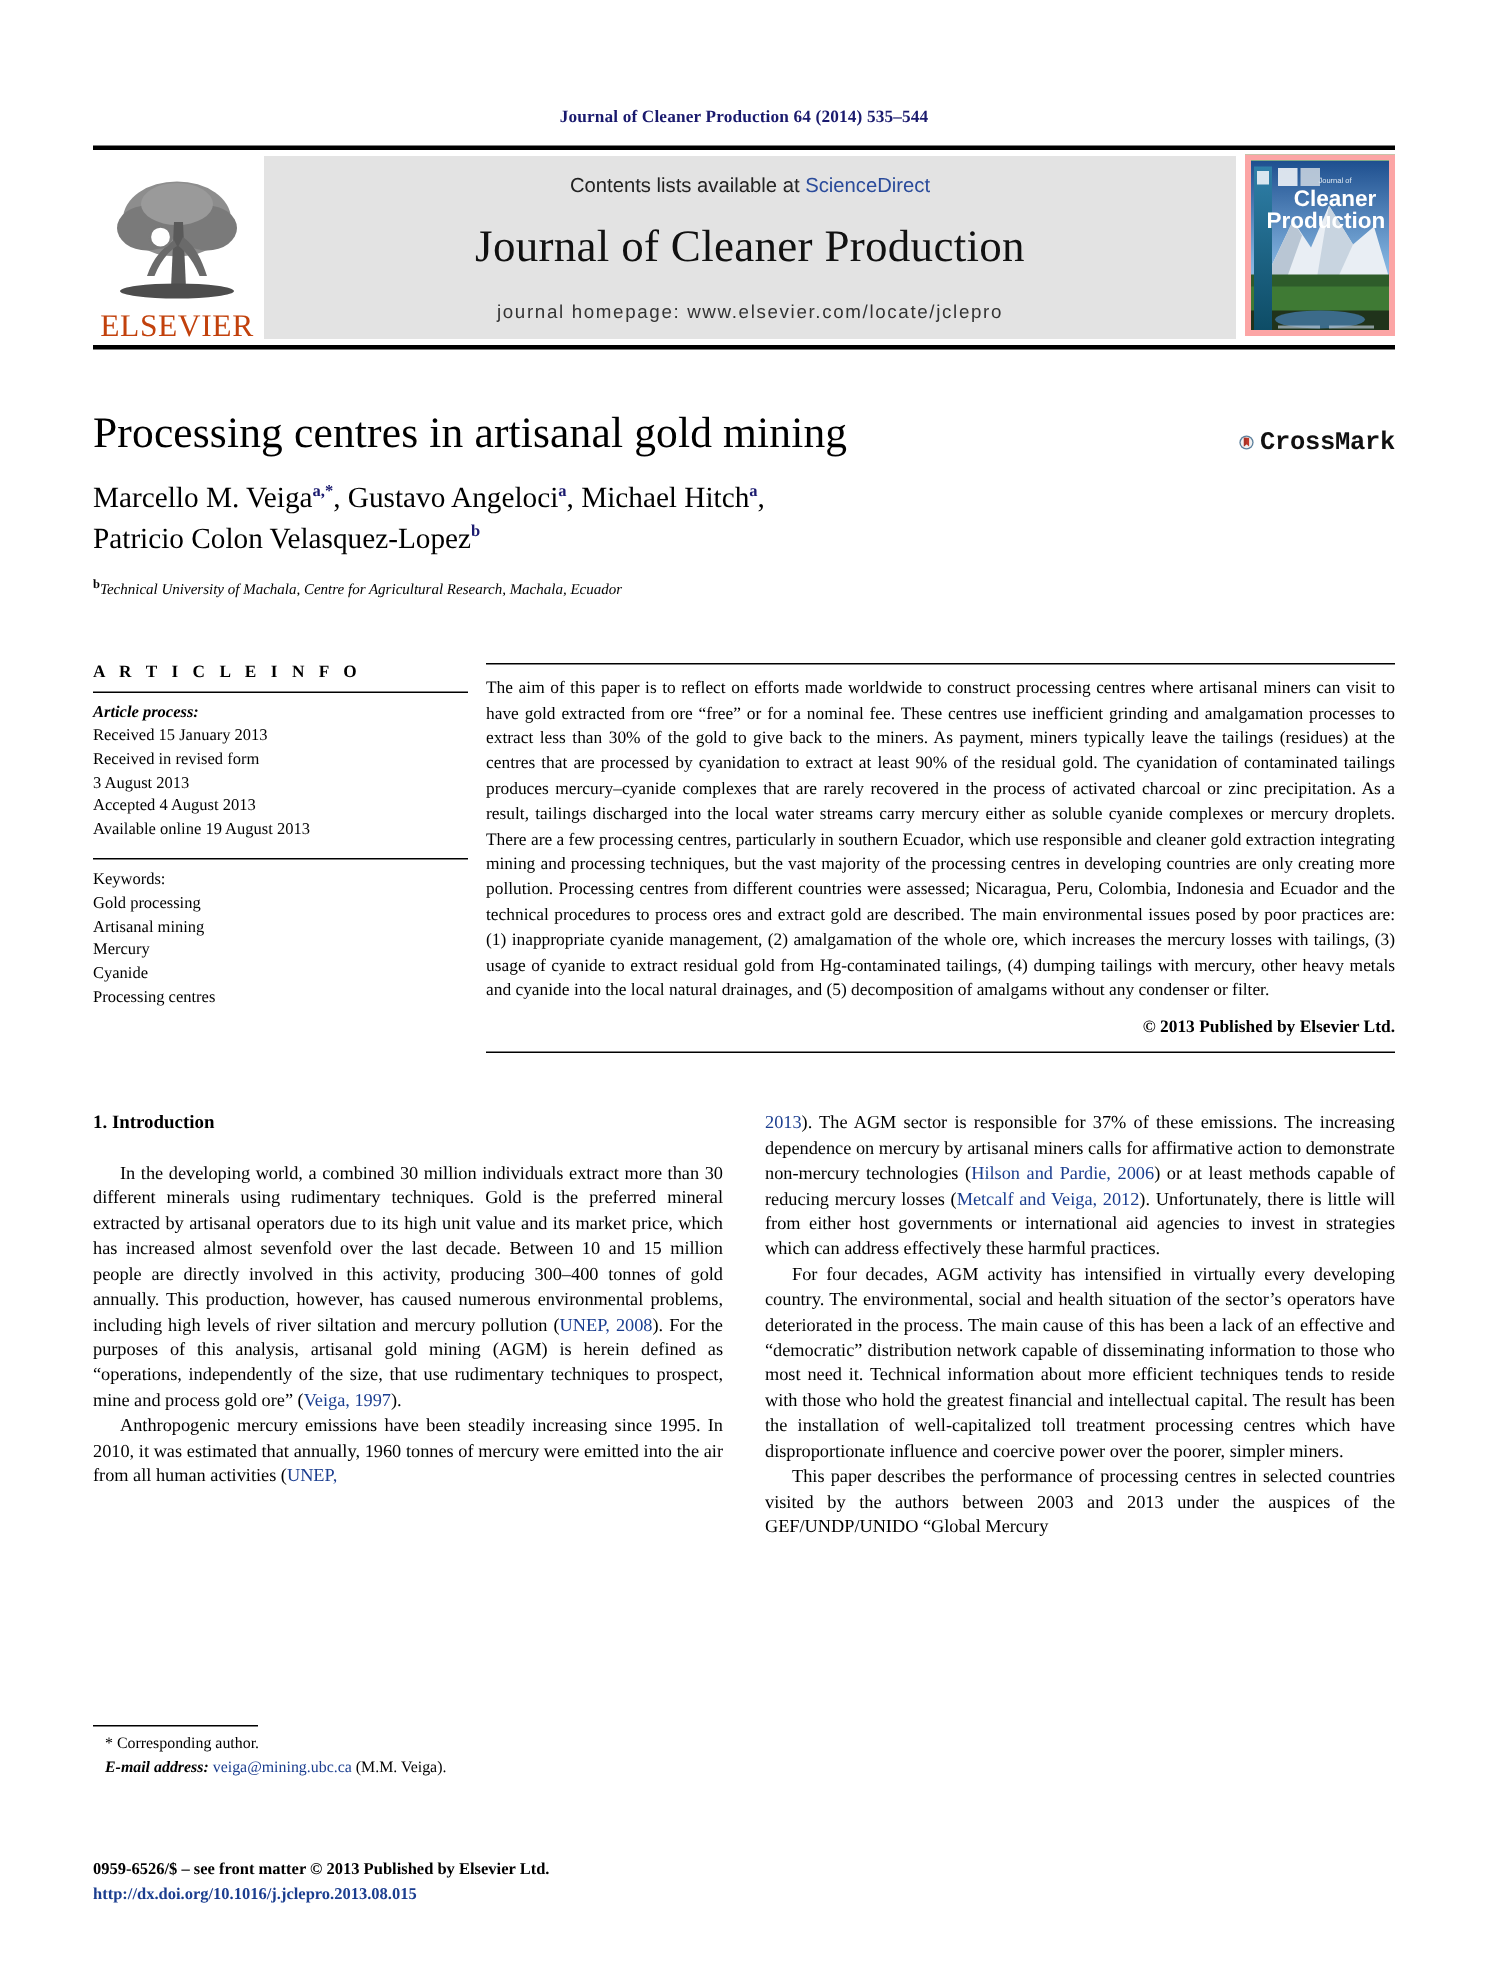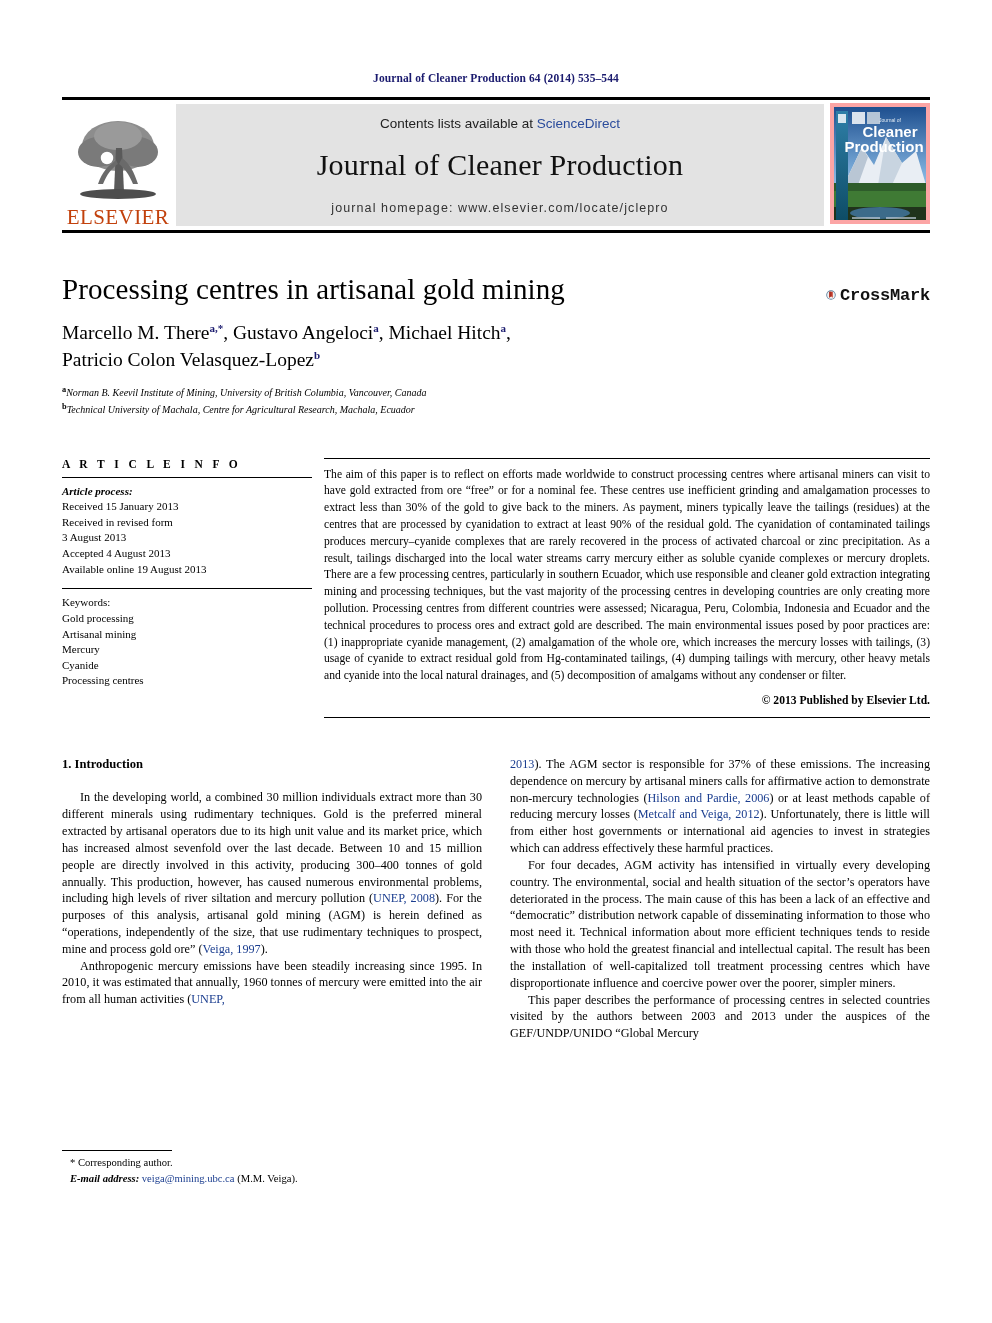--- a/index.html
+++ b/index.html
@@ -287,26 +287,25 @@
           <rect x="52" y="114" width="26" height="2" fill="#b9c6d4" opacity="0.7"></rect>
         </g>
       </svg>
     </div>
   </div>
 
   <div class="title-area">
     <h1 class="paper-title">Processing centres in artisanal gold mining</h1>
 
     <div class="authors">
-      <span>Marcello M. There</span><sup>a,*</sup><span>, Gustavo Angeloci</span><sup>a</sup><span>, Michael Hitch</span><sup>a</sup><span>,</span><br>
+      <span>Marcello M. Veiga</span><sup>a,*</sup><span>, Gustavo Angeloci</span><sup>a</sup><span>, Michael Hitch</span><sup>a</sup><span>,</span><br>
       <span>Patricio Colon Velasquez-Lopez</span><sup>b</sup>
     </div>
 
     <div class="affils">
-      <div><sup>a</sup><span>Norman B. Keevil Institute of Mining, University of British Columbia, Vancouver, Canada</span></div>
       <div><sup>b</sup><span>Technical University of Machala, Centre for Agricultural Research, Machala, Ecuador</span></div>
     </div>
 
     <div class="crossmark">
       <svg width="40" height="40" viewBox="0 0 40 40">
         <circle cx="20" cy="20" r="19" fill="#5b7f9c"></circle>
         <circle cx="20" cy="20" r="15.5" fill="#f2f2f2"></circle>
         <path d="M13 7 L27 7 L27 31 L20 25 L13 31 Z" fill="#c0392b"></path>
         <path d="M13 7 L20 7 L20 25 L13 31 Z" fill="#a93226"></path>
       </svg>
@@ -361,14 +360,18 @@
       <p>This paper describes the performance of processing centres in selected countries visited by the authors between 2003 and 2013 under the auspices of the GEF/UNDP/UNIDO “Global Mercury</p>
     </div>
   </div>
 
   <div class="footnote-area">
     <div class="footnote-rule"></div>
     <div class="footnote-line">* Corresponding author.</div>
     <div class="footnote-line"><span class="it">E-mail address:</span> <span class="mail">veiga@mining.ubc.ca</span> <span>(M.M. Veiga).</span></div>
   </div>
 
+  <div class="footer">
+    <div>0959-6526/$ – see front matter © 2013 Published by Elsevier Ltd.</div>
+    <div class="doi">http://dx.doi.org/10.1016/j.jclepro.2013.08.015</div>
+  </div>
 
 </div>
 
 </body></html>

